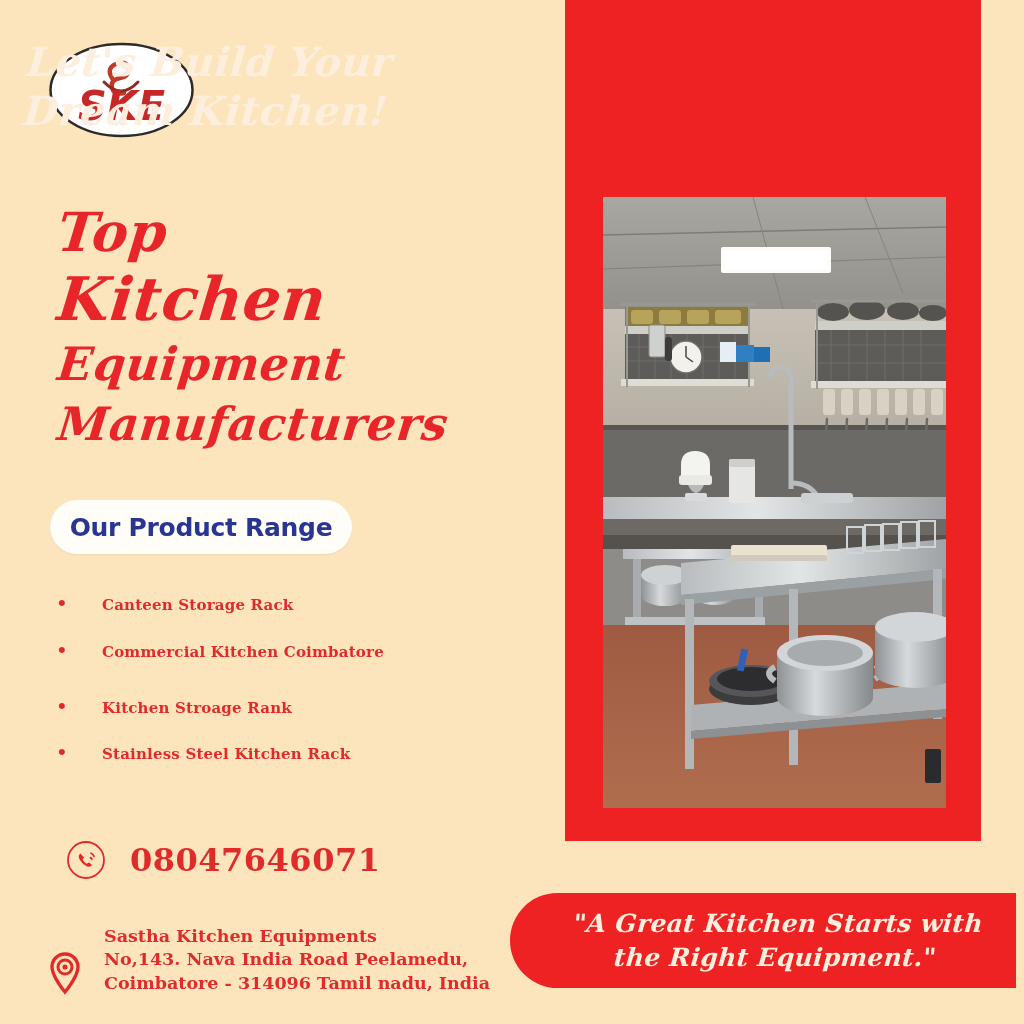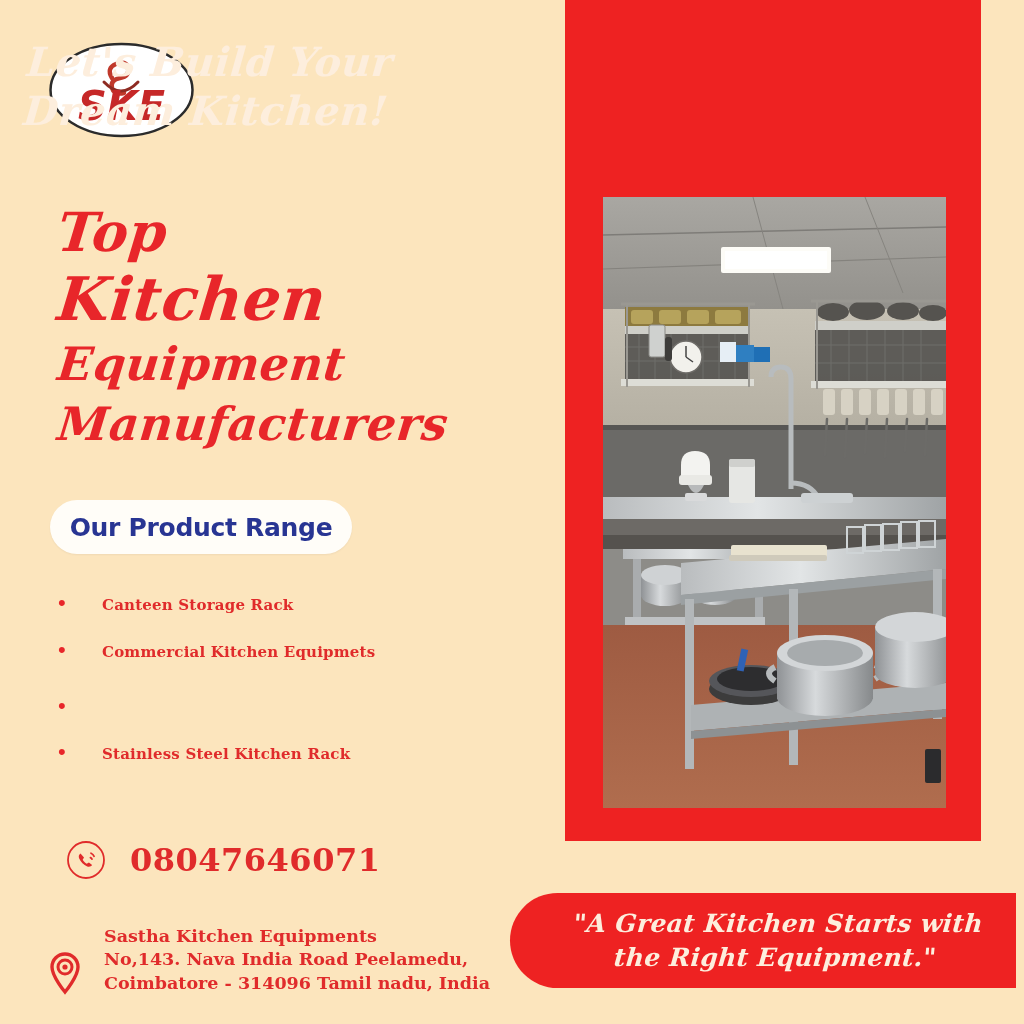--- a/index.html
+++ b/index.html
@@ -146,24 +146,25 @@
     <span>Our Product Range</span>
   </div>
 
   <div class="bullets">
     <div class="bl b1">
       <span class="dot">•</span>
       <span class="txt">Canteen Storage Rack</span>
     </div>
     <div class="bl b2">
       <span class="dot">•</span>
-      <span class="txt">Commercial Kitchen Equipmets</span>
+      <span class="txt">Commercial Kitchen Coimbatore</span>
     </div>
     <div class="bl b3">
       <span class="dot">•</span>
+      <span class="txt">Kitchen Stroage Rank</span>
     </div>
     <div class="bl">
       <span class="dot">•</span>
       <span class="txt">Stainless Steel Kitchen Rack</span>
     </div>
   </div>
 
   <div class="phone">
     <span class="ico">
       <svg viewBox="0 0 40 40" xmlns="http://www.w3.org/2000/svg" aria-hidden="true">

